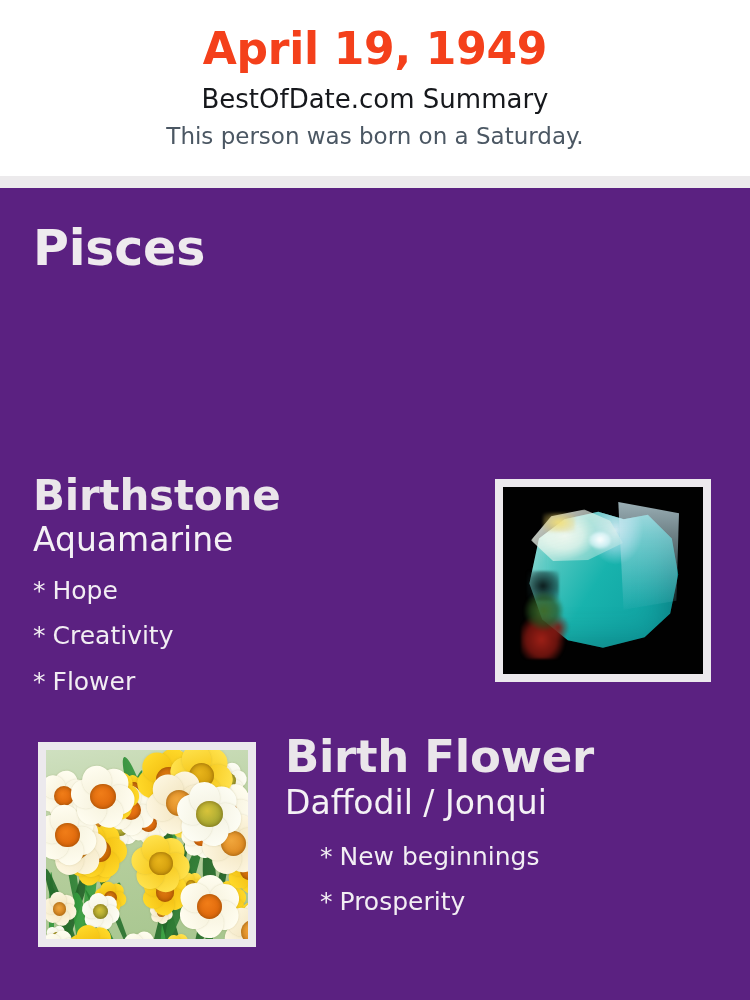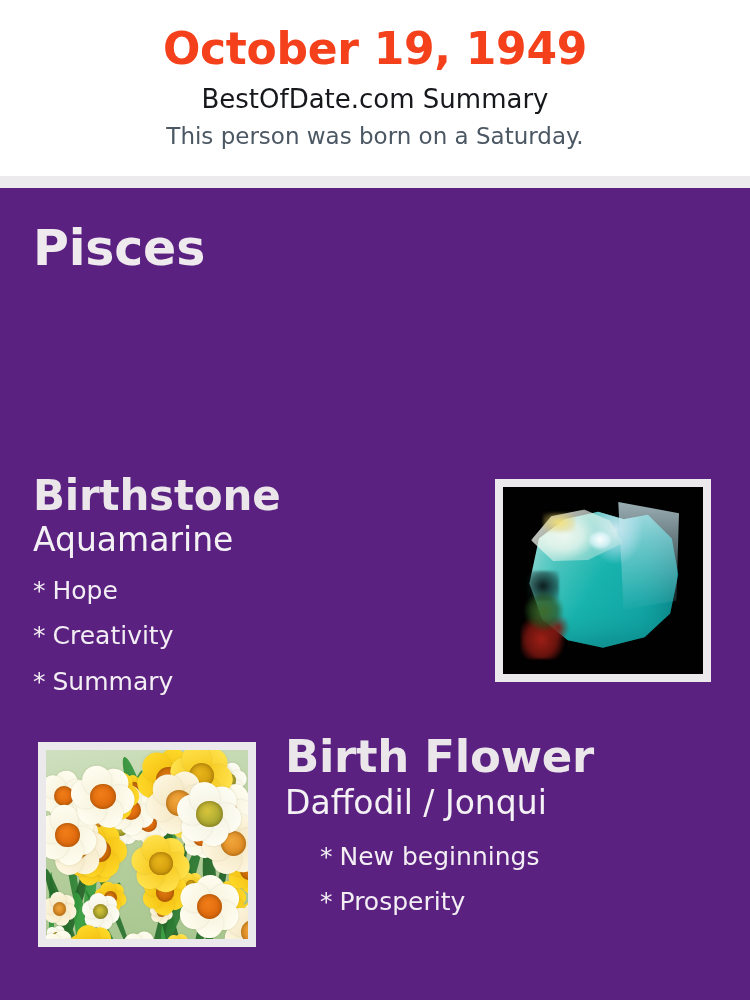--- a/index.html
+++ b/index.html
@@ -322,21 +322,21 @@
   .flower-traits { margin-top: 12px; }
 
   .flower-traits .trait { line-height: 1.8; margin-left: 35px; }
 </style>
 </head>
 <body>
 
 <div class="page">
 
   <div class="header">
-    <div class="header-date">October 19, 1949</div>
+    <div class="header-date">April 19, 1949</div>
     <div class="header-site">BestOfDate.com Summary</div>
     <div class="header-sub">This person was born on a Saturday.</div>
   </div>
 
   <div class="divider-band"></div>
 
   <div class="body-panel">
 
     <div class="zodiac">
       <div class="zodiac-title">Pisces</div>
@@ -346,21 +346,21 @@
       <div class="block-title">Birthstone</div>
       <div class="block-name">Aquamarine</div>
       <div class="trait-list">
         <div class="trait">
           <span class="star">*</span><span>Hope</span>
         </div>
         <div class="trait">
           <span class="star">*</span><span>Creativity</span>
         </div>
         <div class="trait">
-          <span class="star">*</span><span>Summary</span>
+          <span class="star">*</span><span>Flower</span>
         </div>
       </div>
     </div>
 
     <div class="photo-frame stone-frame">
       <div class="stone-photo">
         <div class="crystal"></div>
         <div class="crystal-facet-a"></div>
         <div class="crystal-facet-b"></div>
         <div class="crystal-yellow"></div>

